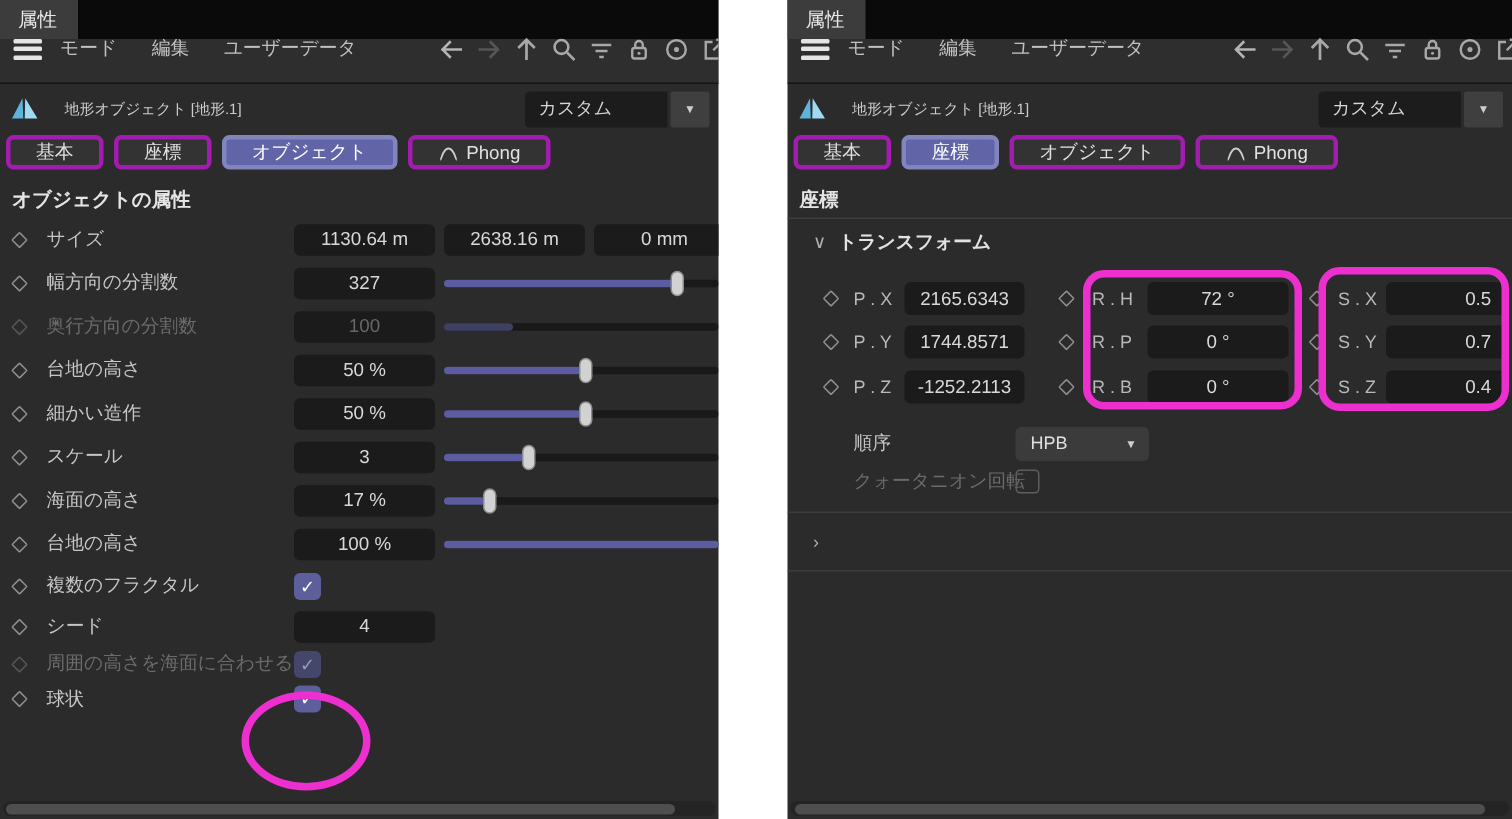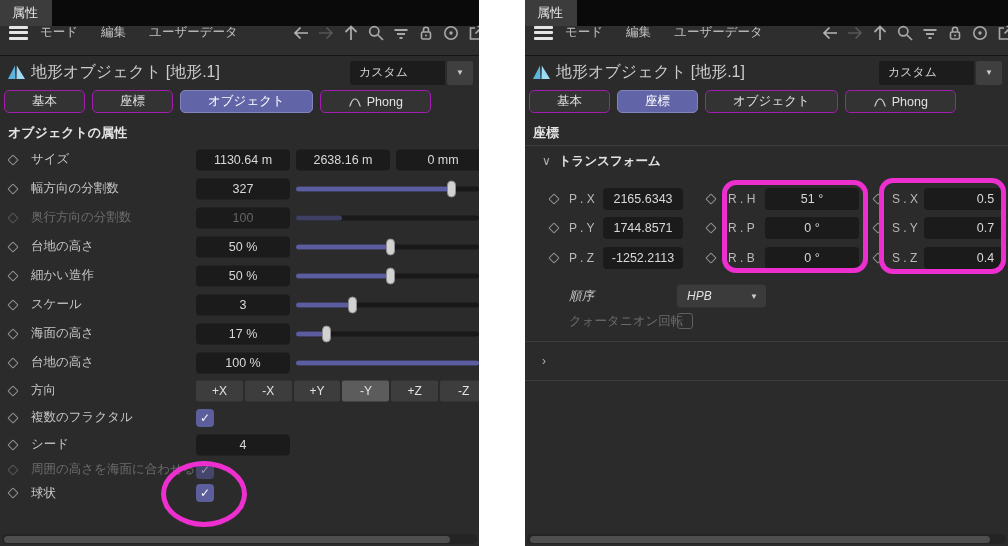--- a/index.html
+++ b/index.html
@@ -20,31 +20,31 @@
   .hamburger { width:19px; height:14px; display:flex; flex-direction:column;
     justify-content:space-between; margin:0 12px 0 3px; }
   .hamburger span { height:3px; background:#e4e4e4; border-radius:1px; }
   .menu-item { color:#c2c2c2; font-size:12.5px; margin-right:23px; white-space:nowrap; }
   .mb-spacer { flex:1; }
   .mb-icons { display:flex; align-items:center; gap:2px; margin-right:-8px; }
   .mb-icon { width:23px; height:22px; display:flex; align-items:center; justify-content:center; flex:none; }
 
   
   .obj-row { height:33px; display:flex; align-items:center; padding:0 6px; }
-  .obj-title { font-size:16px; color:#cccccc; margin-left:4px; white-space:nowrap; }
+  .obj-title { font-size:10px; color:#cccccc; margin-left:16px; white-space:nowrap; }
   .preset { margin-left:auto; display:flex; height:24px; }
   .preset-box { width:95px; background:#1c1c1c; border-radius:3px 0 0 3px; color:#d6d6d6;
     font-size:12px; display:flex; align-items:center; padding-left:9px; }
   .preset-caret { width:26px; background:#3f3f3f; margin-left:2px; border-radius:2px;
     display:flex; align-items:center; justify-content:center; color:#cdcdcd; font-size:8px; }
 
   
   .tabs-row { height:28px; display:flex; gap:7px; padding:1px 4px 4px; align-items:center; }
-  .tab-btn { border:1px solid #a21caf; border-radius:5px; background:#333333; color:#e0e0e0;
-    font-size:12.5px; padding:0 27px; height:23px; display:flex; align-items:center; gap:5px;
+  .tab-btn { border:3px solid #a21caf; border-radius:5px; background:#333333; color:#e0e0e0;
+    font-size:12.5px; padding:0 17px; height:23px; display:flex; align-items:center; gap:5px;
     white-space:nowrap; }
   .tab-btn.active { background:#6165a7; border-color:#8184bd; color:#ffffff; }
 
   .section-title { height:28px; display:flex; align-items:center; padding:4px 8px 0;
     font-weight:bold; color:#e4e4e4; font-size:13px; }
   .hdivider { border-top:1px solid #3d3d3d; }
 
   
   .prow { height:29px; display:flex; align-items:center; position:relative; }
   .diamond { width:8px; height:8px; border:1.4px solid #8f8f8f; transform:rotate(45deg);
@@ -87,21 +87,21 @@
     border-radius:4px; color:#d8d8d8; font-size:12.5px; display:flex; align-items:center;
     justify-content:center; white-space:nowrap; overflow:hidden;text-align:center; }
   .cp-lab { left:44px; } .cp-f { left:78px;  width:80px; }
   .cr-dia { left:182px !important; } .cr-lab { left:203px; } .cr-f { left:240px; width:94px; }
   .cs-dia { left:349px !important; } .cs-lab { left:367px; } .cs-f { left:399px; width:82px;padding-left:41px; }
 
   .group-header { height:30px; display:flex; align-items:center; padding-left:17px;
     color:#e2e2e2; font-weight:bold; font-size:12.5px; gap:8px; }
   .chev { color:#b0b0b0; font-weight:normal; font-size:12px; }
 
-  .order-row { height:24px; position:relative;font-style:italic; }
+  .order-row { height:24px; position:relative; }
   .order-label { position:absolute; left:44px; top:50%; transform:translateY(-50%);
     font-size:12.5px; color:#c6c6c6; }
   .order-dd { position:absolute; left:152px; top:50%; transform:translateY(-50%); width:89px;
     height:23px; background:#3b3b3b; border-radius:4px; display:flex; align-items:center;
     color:#e0e0e0; font-size:12px; padding:0 8px 0 10px; }
   .order-dd .dd-caret { margin-left:auto; font-size:8px; color:#cdcdcd; }
   .quat-row { height:22px; position:relative; margin-top:2px; }
   .quat-label { position:absolute; left:44px; top:50%; transform:translateY(-50%);
     font-size:12.5px; color:#6b6b6b; }
   .quat-check { position:absolute; left:152px; top:50%; transform:translateY(-50%); }
@@ -300,32 +300,20 @@
   <div class="prow">
     <span class="diamond"></span>
     <span class="plabel">台地の高さ</span>
     <div class="pfield f1">100 %</div>
     <div class="slider">
       <div class="track"></div>
         <div class="fill" style="width:100%"></div>
     </div>
   </div>
 
-  <div class="prow" style="height:27px">
-    <span class="diamond"></span>
-    <span class="plabel">方向</span>
-    <div class="orient">
-      <button class="obtn">+X</button>
-      <button class="obtn">-X</button>
-      <button class="obtn">+Y</button>
-      <button class="obtn selected">-Y</button>
-      <button class="obtn">+Z</button>
-      <button class="obtn">-Z</button>
-    </div>
-  </div>
 
   <div class="prow" style="height:27px">
     <span class="diamond"></span>
     <span class="plabel">複数のフラクタル</span>
     <div class="pcheck">
         <span>✓</span>
       </div>
   </div>
 
   <div class="prow" style="height:27px">
@@ -462,21 +450,21 @@
     <span class="chev">∨</span>
     <span>トランスフォーム</span>
   </div>
 
   <div class="xrow" style="margin-top:8px">
     <span class="diamond"></span>
     <span class="xlabel cp-lab">P . X</span>
     <div class="xfield cp-f">2165.6343</div>
     <span class="diamond cr-dia"></span>
     <span class="xlabel cr-lab">R . H</span>
-    <div class="xfield cr-f">51 °</div>
+    <div class="xfield cr-f">72 °</div>
     <span class="diamond cs-dia"></span>
     <span class="xlabel cs-lab">S . X</span>
     <div class="xfield cs-f">0.5</div>
   </div>
 
   <div class="xrow">
     <span class="diamond"></span>
     <span class="xlabel cp-lab">P . Y</span>
     <div class="xfield cp-f">1744.8571</div>
     <span class="diamond cr-dia"></span>

